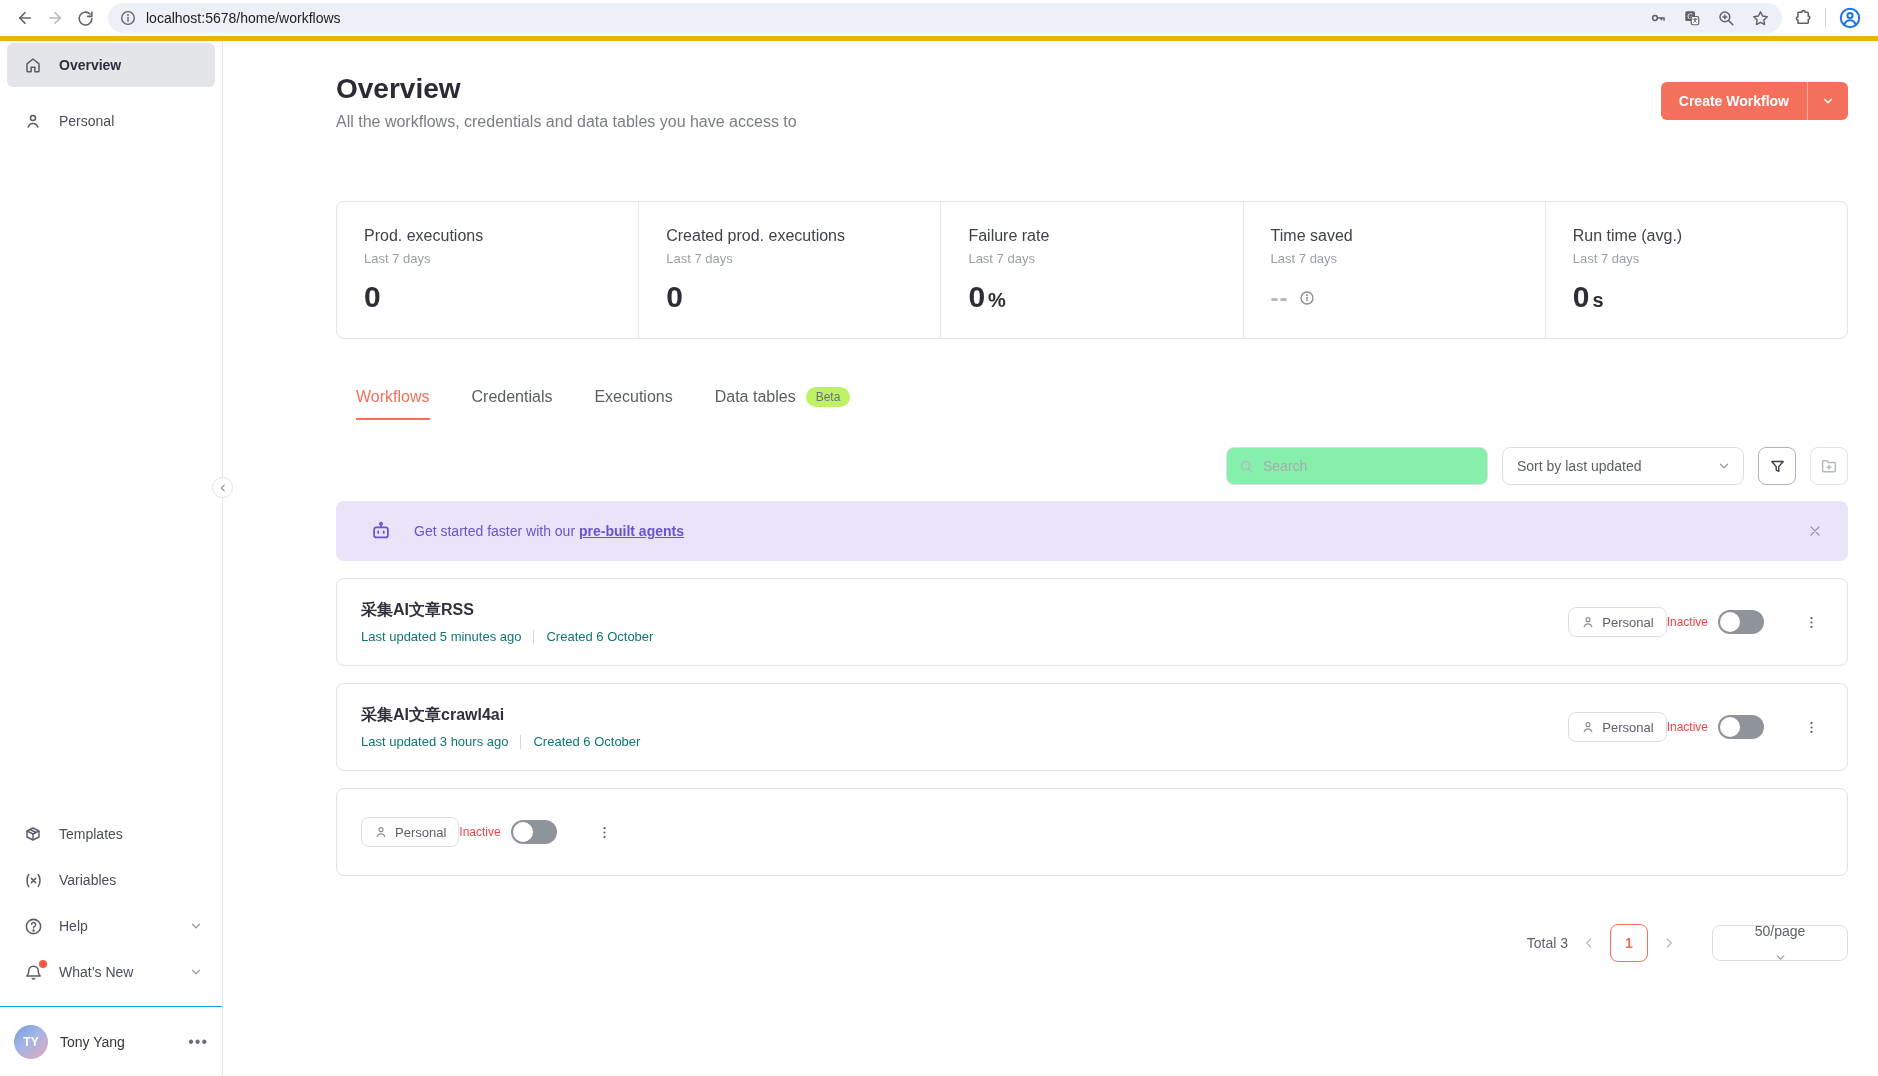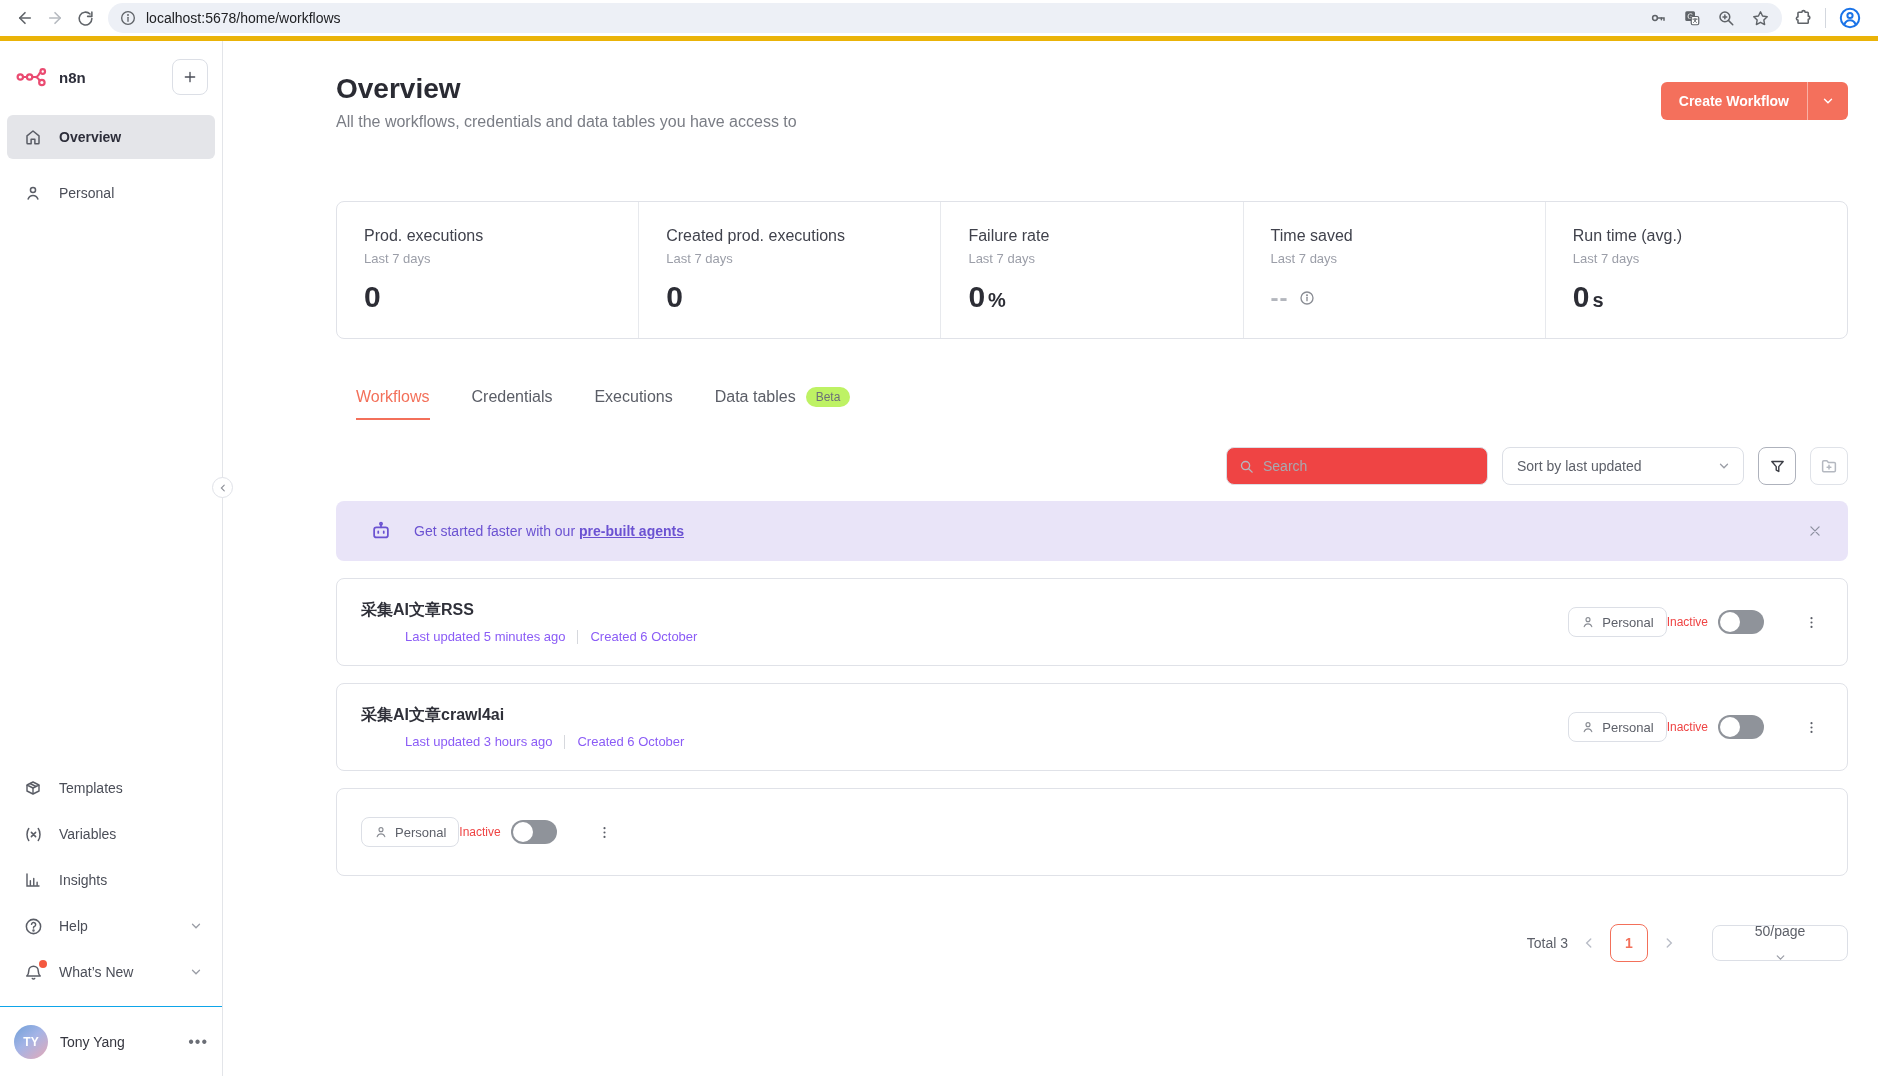--- a/index.html
+++ b/index.html
@@ -63,39 +63,39 @@
   .stat-muted .info { color:#8a8d94; }
 
   
   .tabs { margin-top:48px; display:flex; align-items:center; padding-left:20px; gap:42px; }
   .tab { font-size:16px; color:#5a5d66; padding-bottom:12px; border-bottom:2px solid transparent; cursor:pointer; display:flex; align-items:center; gap:10px; }
   .tab.active { color:#f3705a; border-bottom-color:#f3705a; }
   .beta { background:#bef264; color:#6c7078; font-size:12px; border-radius:10px; padding:3px 10px; }
 
   
   .list-toolbar { margin-top:26px; display:flex; justify-content:flex-end; align-items:center; gap:14px; }
-  .search-box { width:262px; height:38px; border:1px solid #dcdfe6; border-radius:8px; display:flex; align-items:center; padding:0 12px; gap:9px; background:#ef4444; }
+  .search-box { width:262px; height:38px; border:1px solid #dcdfe6; border-radius:8px; display:flex; align-items:center; padding:0 12px; gap:9px; background:#86efac; }
   .search-box input { border:none; outline:none; flex:1; font-size:14px; color:#35363f; font-family:inherit; background:transparent; }
   .search-box input::placeholder { color:#a7aab1; }
   .sort-box { width:242px; height:38px; border:1px solid #dcdfe6; border-radius:8px; display:flex; align-items:center; justify-content:space-between; padding:0 12px 0 14px; font-size:14px; color:#5d6069; cursor:pointer; background:#fff; }
   .icon-btn { width:38px; height:38px; border-radius:8px; display:flex; align-items:center; justify-content:center; background:#fff; cursor:pointer; }
   .icon-btn.filter { border:1px solid #aeb2bc; color:#3c3e46; }
   .icon-btn.folder { border:1px solid #dfe2e8; color:#b4b8c0; }
 
   
   .banner { margin-top:16px; height:60px; background:#e9e4f8; border-radius:8px; display:flex; align-items:center; padding:0 26px 0 34px; color:#6b52d2; }
   .banner-text { font-size:14px; margin-left:22px; flex:1; }
   .banner-text a { color:#6b52d2; font-weight:600; }
   .banner-close { color:#8d90a0; cursor:pointer; }
 
   
   .wf-card { margin-top:17px; height:88px; border:1px solid #e0e2e8; border-radius:8px; background:#fff; display:flex; align-items:center; padding:0 24px; cursor:pointer; }
   .wf-left { flex:1; }
   .wf-name { font-size:16px; font-weight:600; color:#2f3039; }
-  .wf-meta { margin-top:8px; font-size:13px; color:#8b5cf6; display:flex; align-items:center;margin-left:44px; }
+  .wf-meta { margin-top:8px; font-size:13px; color:#0f766e; display:flex; align-items:center; }
   .wf-meta .bar { width:1px; height:14px; background:#d6d8dd; margin:0 12px; }
   .owner-badge { border:1px solid #dcdfe6; border-radius:8px; height:30px; display:flex; align-items:center; gap:7px; padding:0 12px; font-size:13px; color:#5d6069; }
   .wf-status { font-size:12px; color:#ef4444; }
   .toggle { width:46px; height:24px; border-radius:12px; background:#8f939a; margin-left:10px; position:relative; cursor:pointer; }
   .toggle .knob { position:absolute; left:2px; top:2px; width:20px; height:20px; border-radius:50%; background:#fff; }
   .kebab { margin-left:36px; color:#5a5d66; cursor:pointer; padding:4px; }
 
   
   .pagination { margin-top:48px; display:flex; justify-content:flex-end; align-items:center; }
   .pg-total { font-size:14px; color:#5d6069; }
@@ -177,41 +177,20 @@
           <circle cx="12" cy="9.5" r="2.6"></circle>
           <path d="M6.5 18.2c1-2.6 3-4 5.5-4s4.5 1.4 5.5 4" stroke-linecap="round"></path>
         </svg>
     </span>
   </div>
 </div>
 
 <div class="app">
 
   <div class="sidebar">
-    <div class="side-head">
-      <div class="brand">
-        <span>
-          <svg width="34" height="22" viewBox="0 0 40 26" fill="none" stroke="#EA4B71" stroke-width="2.6" stroke-linecap="round">
-              <circle cx="5" cy="13" r="3.2"></circle>
-              <circle cx="16" cy="13" r="3.2"></circle>
-              <path d="M8.2 13h4.6"></path>
-              <path d="M19.2 13h3.4c2 0 3-0.8 4-2.4l1.2-2"></path>
-              <path d="M22.6 13c2 0 3 .8 4 2.4l1 1.7"></path>
-              <circle cx="31.5" cy="6.5" r="2.7"></circle>
-              <circle cx="30.5" cy="19.5" r="3.2"></circle>
-            </svg>
-        </span>
-        <span class="brand-name">n8n</span>
-      </div>
-      <div class="add-btn">
-        <svg width="16" height="16" viewBox="0 0 24 24" fill="none" stroke="currentColor" stroke-width="2" stroke-linecap="round">
-            <path d="M12 5v14M5 12h14"></path>
-          </svg>
-      </div>
-    </div>
 
     <div class="side-item active">
       <span class="s-ico">
         <svg width="18" height="18" viewBox="0 0 24 24" fill="none" stroke="currentColor" stroke-width="2" stroke-linejoin="round">
             <path d="M4 10.5L12 4l8 6.5V20a1 1 0 0 1-1 1h-4.5v-6h-5v6H5a1 1 0 0 1-1-1z"></path>
           </svg>
       </span>
       <span>Overview</span>
     </div>
     <div class="side-item" style="margin-top:10px;">
@@ -240,29 +219,20 @@
       </div>
       <div class="side-item">
         <span class="s-ico">
           <svg width="19" height="19" viewBox="0 0 24 24" fill="none" stroke="currentColor" stroke-width="1.9" stroke-linecap="round">
               <path d="M6 4.5C4.5 6.5 3.8 9 3.8 12s.7 5.5 2.2 7.5"></path>
               <path d="M18 4.5c1.5 2 2.2 4.5 2.2 7.5s-.7 5.5-2.2 7.5"></path>
               <path d="M9.3 9.3l5.4 5.4M14.7 9.3l-5.4 5.4"></path>
             </svg>
         </span>
         <span>Variables</span>
-      </div>
-      <div class="side-item">
-        <span class="s-ico">
-          <svg width="18" height="18" viewBox="0 0 24 24" fill="none" stroke="currentColor" stroke-width="1.9" stroke-linecap="round">
-              <path d="M4 4v16h16"></path>
-              <path d="M8.5 19v-6M13 19v-9M17.5 19v-4"></path>
-            </svg>
-        </span>
-        <span>Insights</span>
       </div>
       <div class="side-item">
         <span class="s-ico">
           <svg width="19" height="19" viewBox="0 0 24 24" fill="none" stroke="currentColor" stroke-width="1.9" stroke-linecap="round">
               <circle cx="12" cy="12" r="9"></circle>
               <path d="M9.5 9.3a2.6 2.6 0 1 1 3.7 2.6c-.9.4-1.2 1-1.2 1.9"></path>
               <circle cx="12" cy="17" r="0.6" fill="currentColor"></circle>
             </svg>
         </span>
         <span>Help</span>

